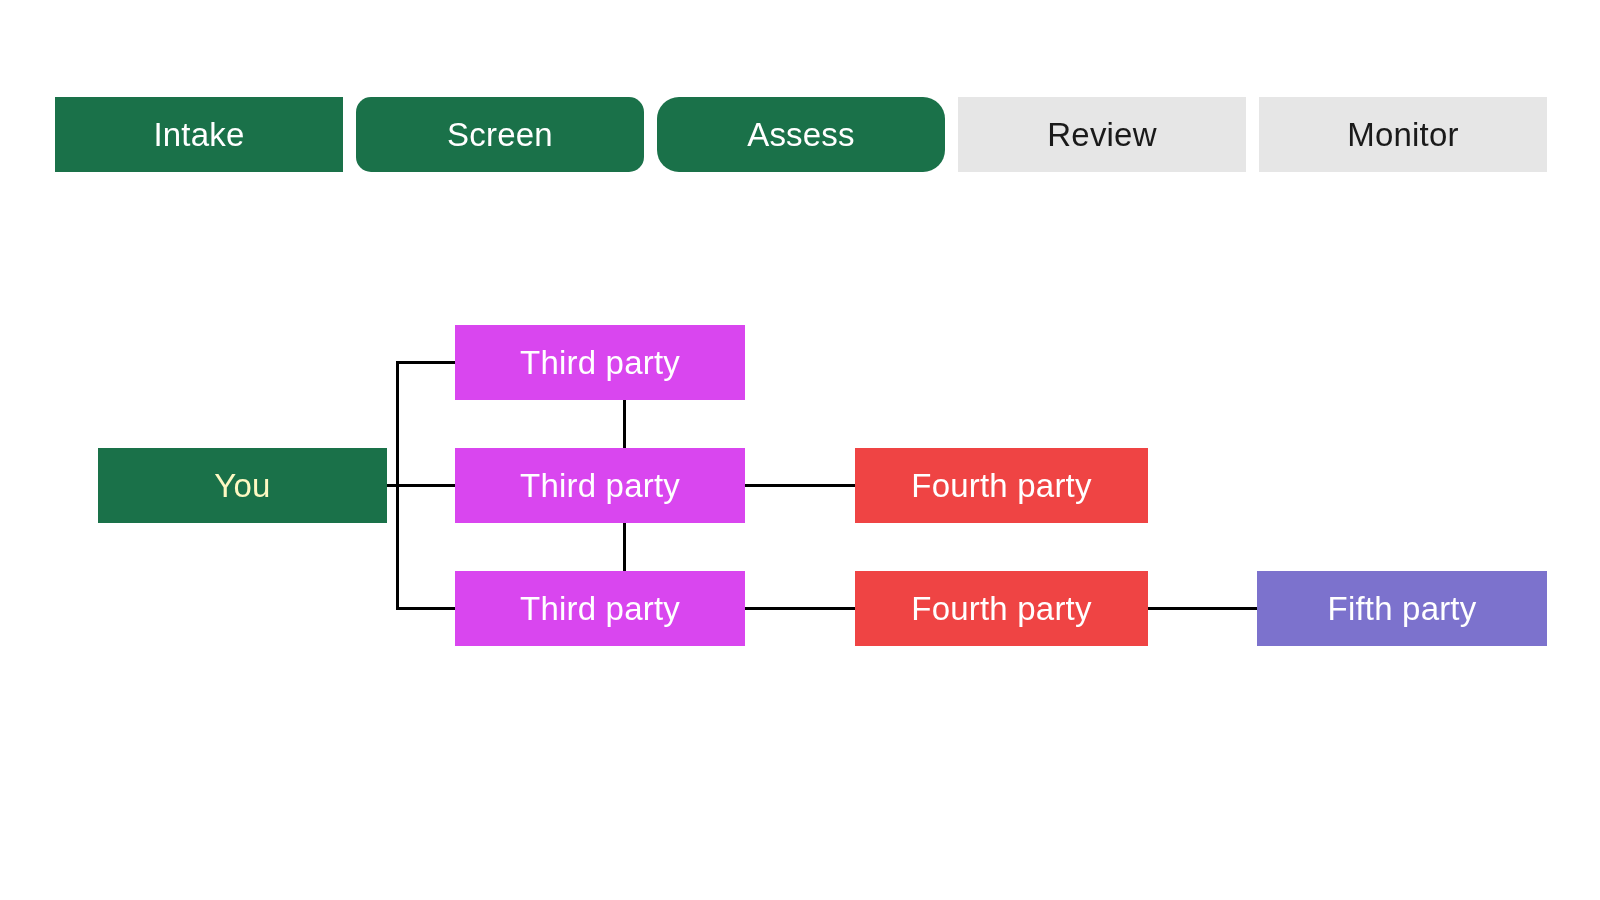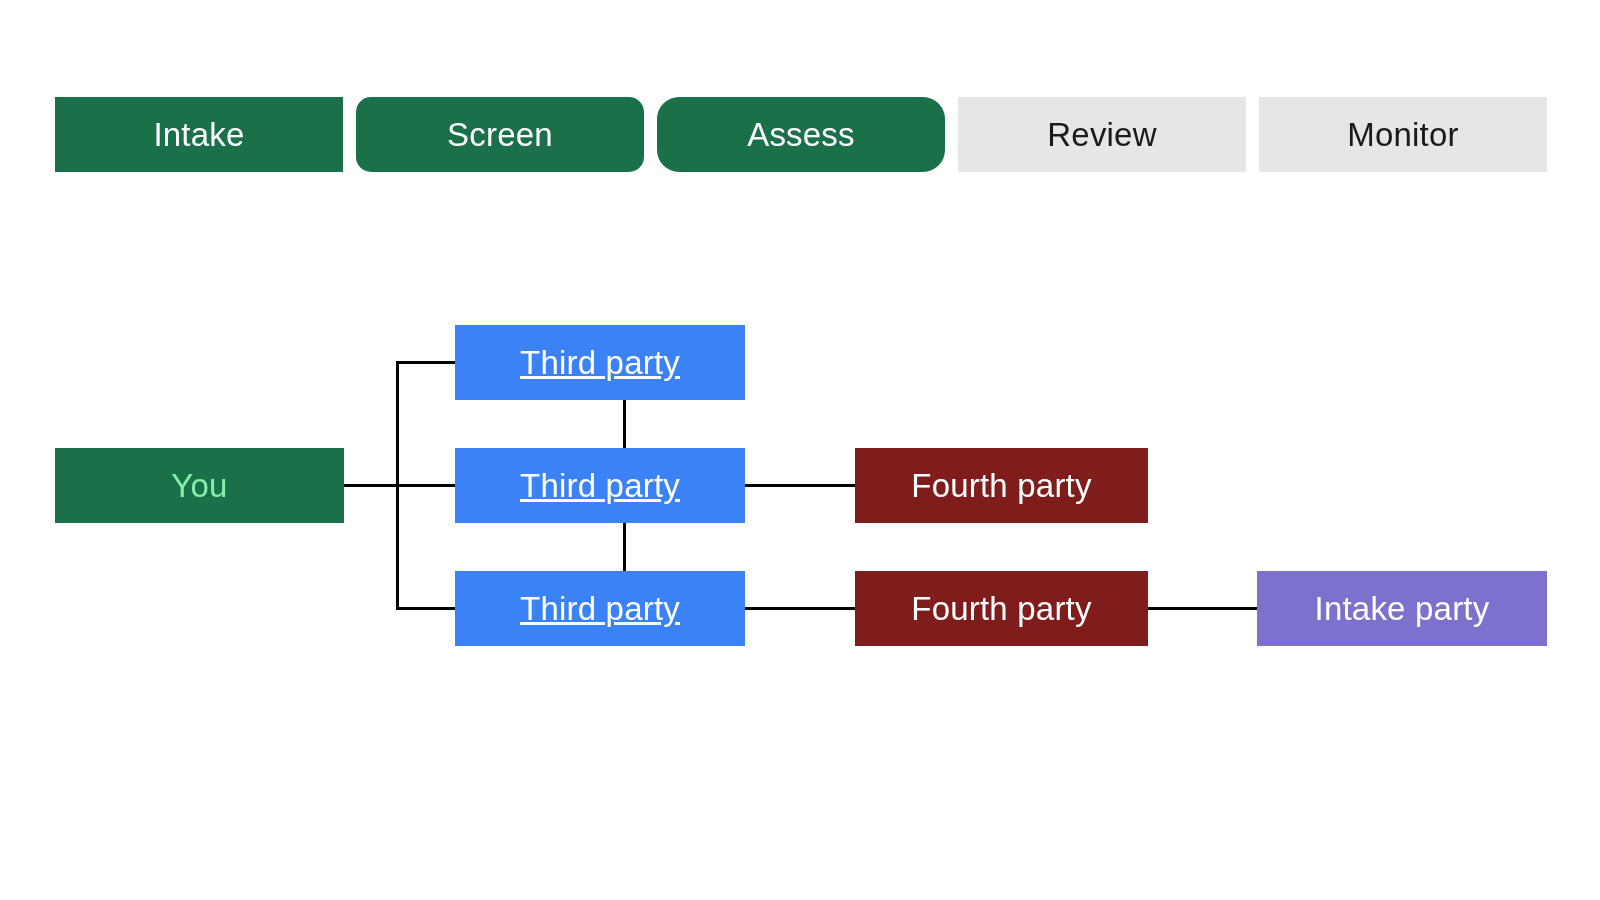--- a/index.html
+++ b/index.html
@@ -22,23 +22,23 @@
     align-items: center;
     justify-content: center;
     font-size: 33px;
     line-height: 1;
     letter-spacing: 0.2px;
     white-space: nowrap;
     box-sizing: border-box;
   }
   .stage-complete { background: #1a7149; color: #ffffff; }
   .stage-upcoming { background: #e6e6e6; color: #1a1a1a; }
-  .node-you    { background: #1a7149; color: #86efac; }
-  .node-third  { background: #3b82f6; color: #ffffff; text-decoration: underline; }
-  .node-fourth { background: #7f1d1d; color: #ffffff; }
+  .node-you    { background: #1a7149; color: #fef9c3; margin-left: 43px; }
+  .node-third  { background: #d946ef; color: #ffffff; }
+  .node-fourth { background: #ef4444; color: #ffffff; }
   .node-fifth  { background: #7c72cd; color: #ffffff; }
 
   
   #stage-0 { left: 55px;   top: 97px; width: 288px; }
   #stage-1 { left: 356px;  top: 97px; width: 288px; border-radius: 15px; }
   #stage-2 { left: 657px;  top: 97px; width: 288px; border-radius: 22px; }
   #stage-3 { left: 958px;  top: 97px; width: 288px; }
   #stage-4 { left: 1259px; top: 97px; width: 288px; }
 
   
@@ -86,15 +86,15 @@
   <div id="ln-tp2-fp1" class="line"></div>
   <div id="ln-tp3-fp2" class="line"></div>
   <div id="ln-fp2-5p" class="line"></div>
 
   <div id="node-you" class="box node-you">You</div>
   <div id="node-tp1" class="box node-third">Third party</div>
   <div id="node-tp2" class="box node-third">Third party</div>
   <div id="node-tp3" class="box node-third">Third party</div>
   <div id="node-fp1" class="box node-fourth">Fourth party</div>
   <div id="node-fp2" class="box node-fourth">Fourth party</div>
-  <div id="node-5p" class="box node-fifth">Intake party</div>
+  <div id="node-5p" class="box node-fifth">Fifth party</div>
 
 </div>
 
 </body></html>

